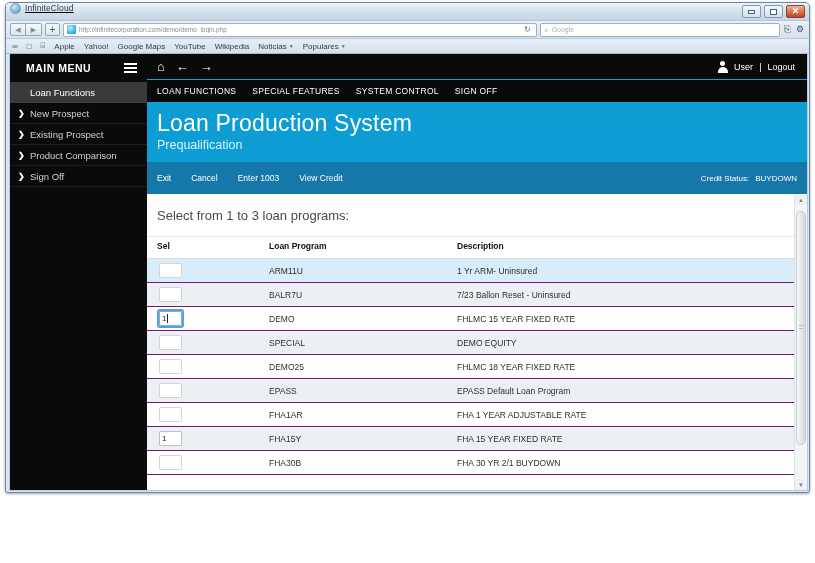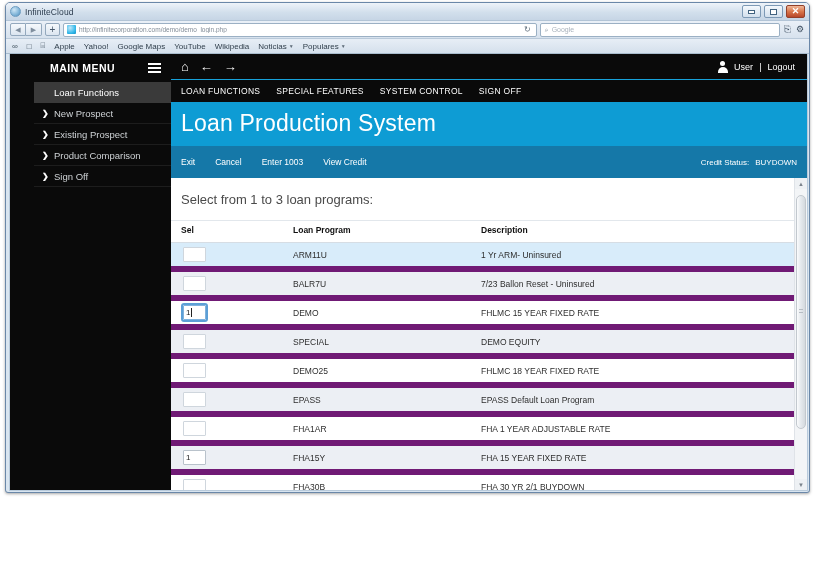--- a/index.html
+++ b/index.html
@@ -26,24 +26,25 @@
     overflow: hidden;
     box-sizing: border-box;
   }
 
   
   .titlebar {
     height: 18px;
     background: linear-gradient(#eef3f9, #d2dfec 55%, #c6d5e5);
     border-bottom: 1px solid #b2c4d6;
     display: flex;
-    align-items: center;
+    align-items: flex-start;
     padding: 0 4px;
     box-sizing: border-box;
     position: relative;
+    text-decoration: underline;
   }
   .title-icon {
     width: 11px; height: 11px;
     border-radius: 50%;
     background: radial-gradient(circle at 35% 32%, #cfe6f5, #7fb4d8 60%, #4e87b5);
     border: 1px solid #6d9cc0;
     box-sizing: border-box;
     margin-right: 4px;
     flex: none;
   }
@@ -202,21 +203,20 @@
     box-sizing: border-box;
   }
 
   
   .sidebar {
     width: 137px;
     flex: none;
     background: #0a0a0a;
     display: flex;
     flex-direction: column;
-    padding-left: 24px;
   }
   .sb-head {
     height: 28px;
     display: flex;
     align-items: center;
     justify-content: space-between;
     padding: 0 10px 0 16px;
     box-sizing: border-box;
   }
   .sb-title {
@@ -363,21 +363,21 @@
     font-weight: bold;
     padding: 4px 0 7px 0;
     border-bottom: 1px solid #d6dde4;
     border-top: 1px solid #e2e7ec;
   }
   table.grid td {
     font-size: 8.5px;
     color: #2e2e2e;
     height: 23px;
     padding: 0;
-    border-bottom: 6px solid #701a75;
+    border-bottom: 1px solid #701a75;
   }
   .col-sel { width: 112px; padding-left: 10px !important; margin-left: 8px; }
   .col-prog { width: 188px; }
   .col-desc { width: auto; }
   tr.alt td { background: #eceff4; }
   tr.hl td { background: #d8ecfa; }
   .cell-box {
     width: 23px;
     height: 15px;
     background: #ffffff;
@@ -560,20 +560,21 @@
 
       <div class="navbar">
         <a href="#">LOAN FUNCTIONS</a>
         <a href="#">SPECIAL FEATURES</a>
         <a href="#">SYSTEM CONTROL</a>
         <a href="#">SIGN OFF</a>
       </div>
 
       <div class="hero">
         <h1>Loan Production System</h1>
+        <h2>Prequalification</h2>
       </div>
 
       <div class="actionbar">
         <a href="#">Exit</a>
         <a href="#">Cancel</a>
         <a href="#">Enter 1003</a>
         <a href="#">View Credit</a>
         <div class="spacer"></div>
         <span class="cstatus"><span>Credit Status:</span><b>BUYDOWN</b></span>
       </div>

